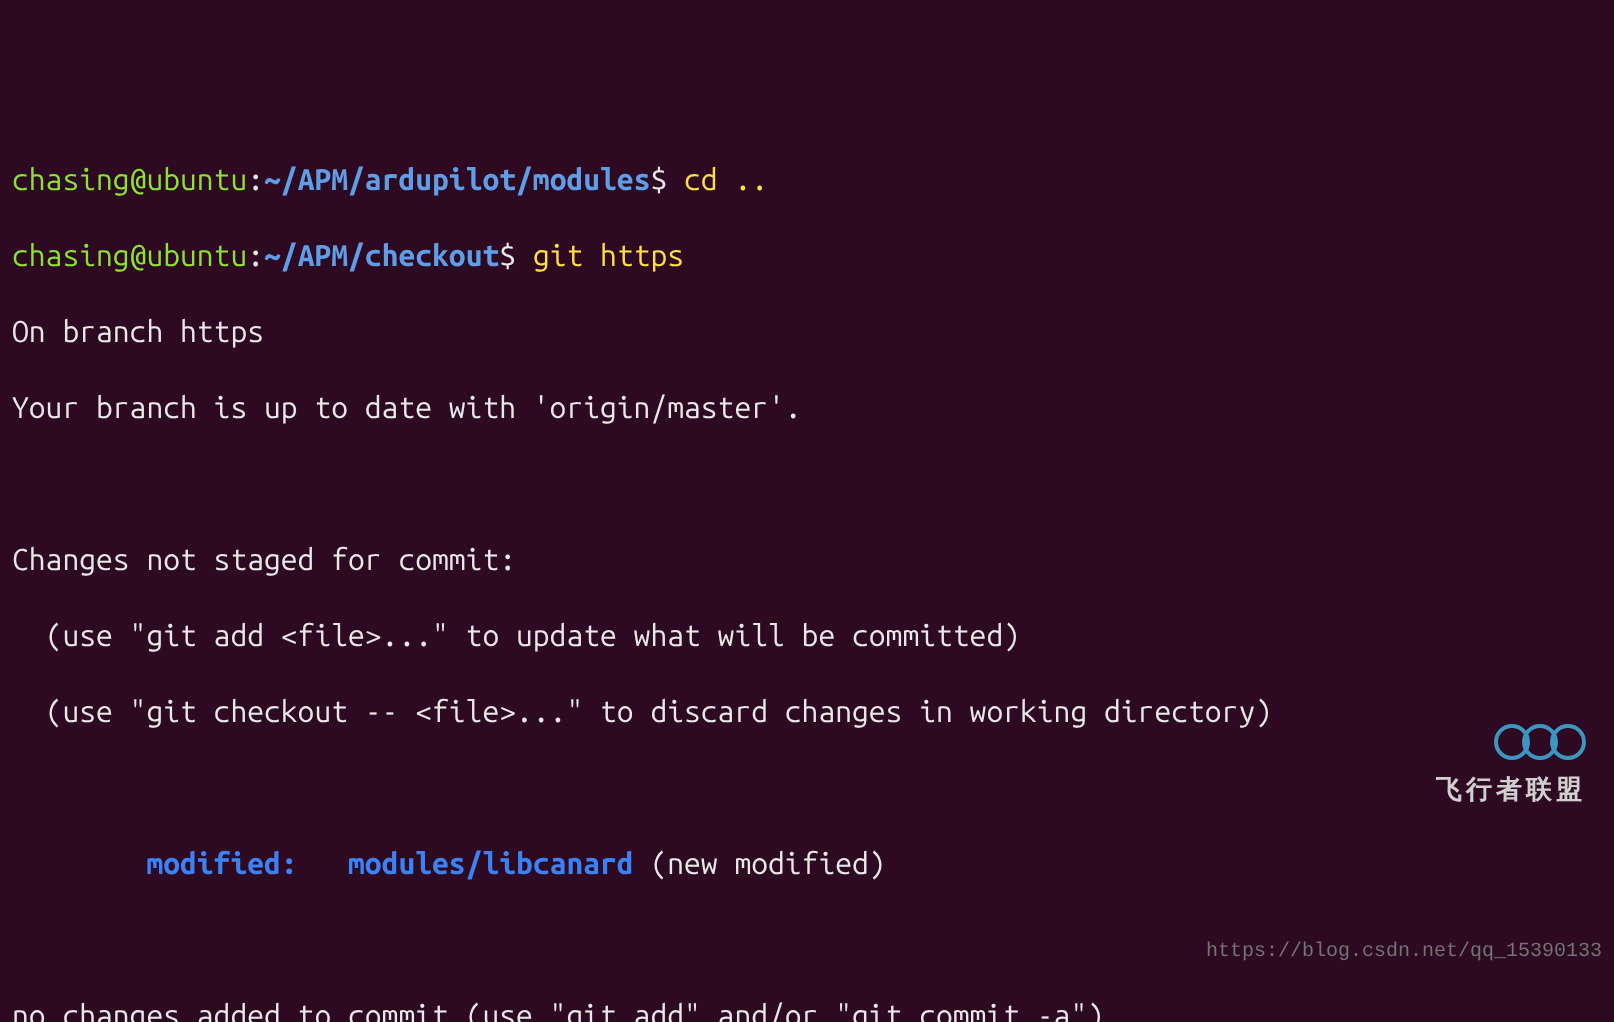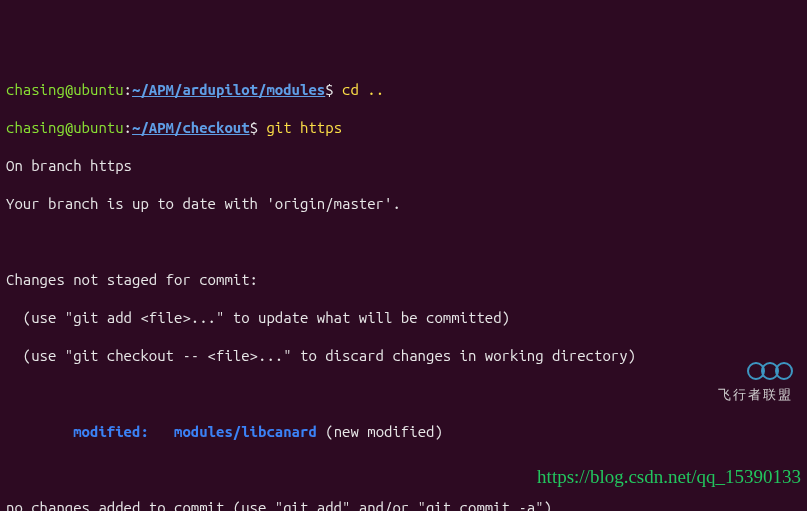--- a/index.html
+++ b/index.html
@@ -11,42 +11,43 @@
       color: #e8e8e8;
       width: 807px;
       height: 511px;
       padding: 4px 6px;
       position: relative;
       overflow: hidden;
       white-space: pre;
     }
     .line { display: block; }
     .user { color: #8ae234; font-weight: normal; }
-    .path { color: #5f9ee6; font-weight: bold; text-decoration: underline; }
+    .path { color: #5f9ee6; font-weight: bold; }
     .dollar { color: #e8e8e8; }
     .cmd { color: #fde047; }
     .txt { color: #e8e8e8; }
     .red { color: #3b82f6; font-weight: bold; }
     .watermark {
       position: absolute;
       right: 6px;
       bottom: 6px;
       text-align: right;
     }
     .wm-top {
       color: #d0d0d0;
       font-family: sans-serif;
       font-size: 13px;
       padding: 6px 8px;
       letter-spacing: 2px;
+      font-weight: bold;
     }
     .wm-link {
-      color: #22c55e;
-      font-family: Liberation Serif, serif;
-      font-size: 19px;
+      color: #737373;
+      font-family: Liberation Mono, monospace;
+      font-size: 10px;
     }
     .wm-logo {
       display: inline-flex;
       align-items: center;
       gap: 2px;
       opacity: 0.9;
     }
     .ring {
       display: inline-block;
       width: 18px; height: 18px;

